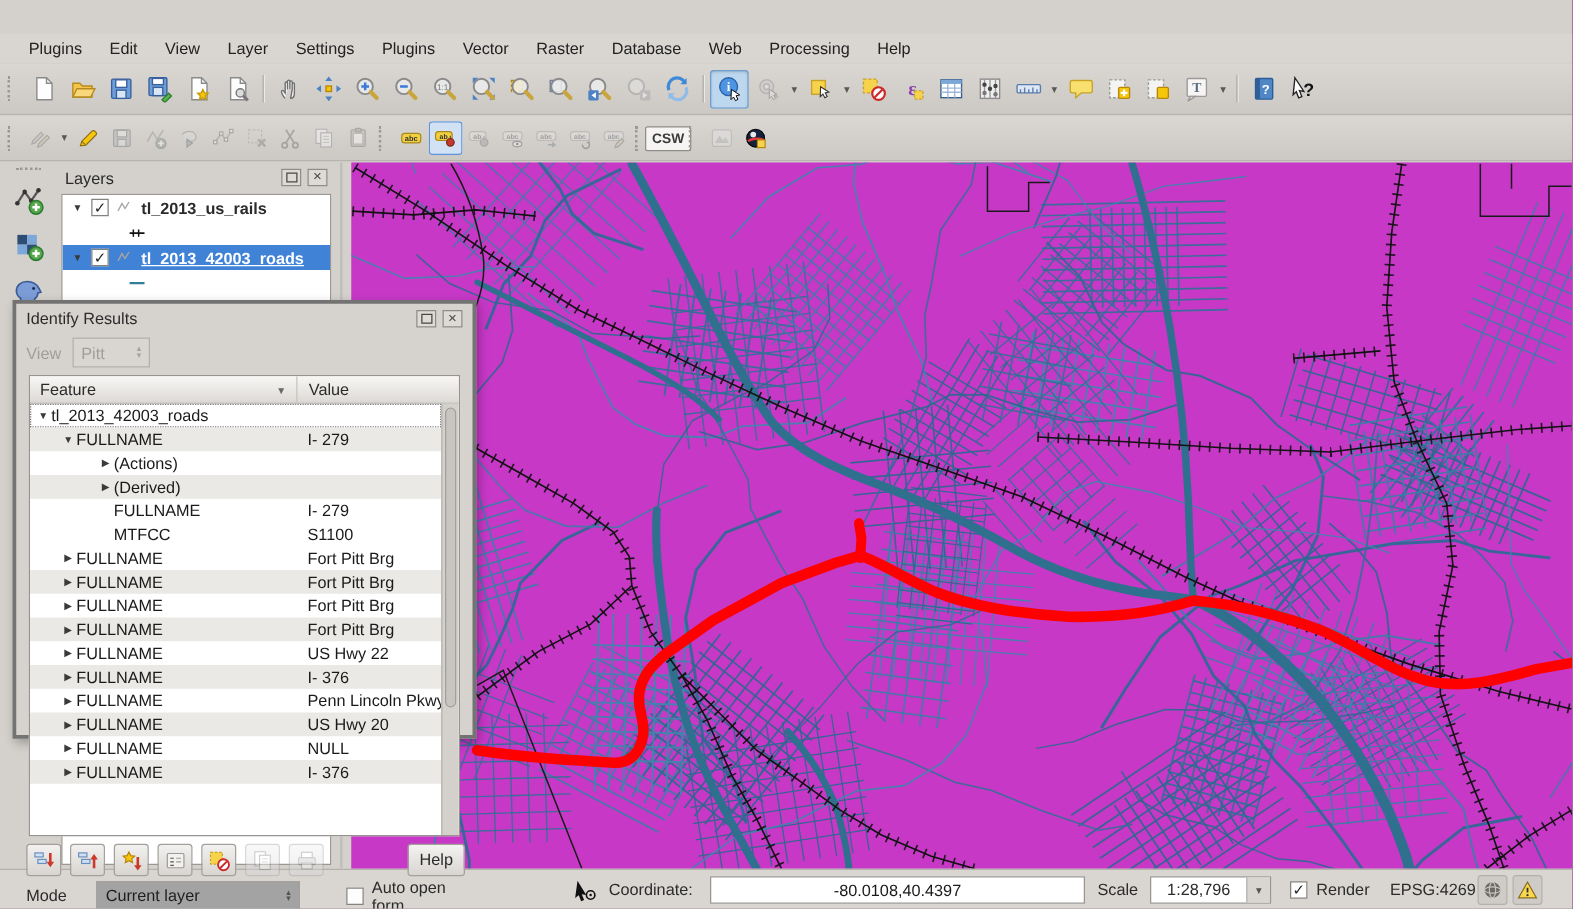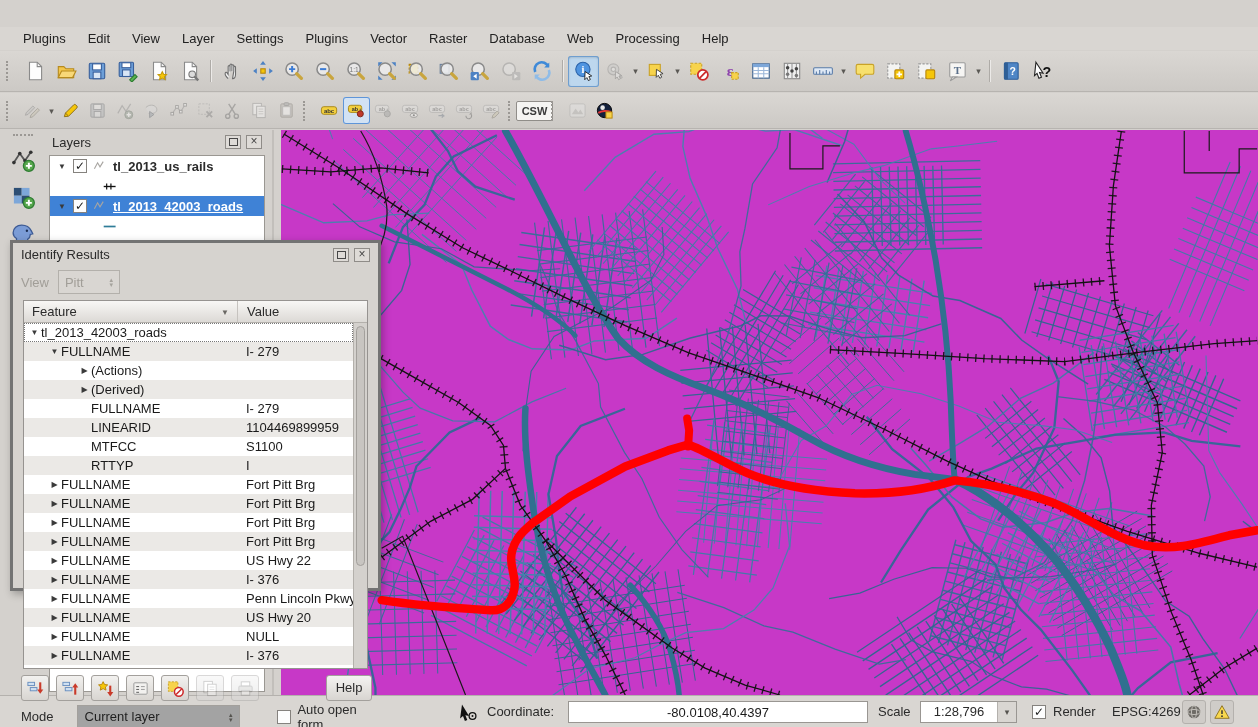--- a/index.html
+++ b/index.html
@@ -1270,34 +1270,24 @@
           <div class="id-row stripe">
             <span class="exp" style="margin-left:54px">▶</span>
             <span class="feat">(Derived)</span>
             <span class="val"></span>
           </div>
           <div class="id-row">
             <span class="exp" style="margin-left:54px"></span>
             <span class="feat">FULLNAME</span>
             <span class="val">I- 279</span>
           </div>
-          <div class="id-row stripe">
-            <span class="exp" style="margin-left:54px"></span>
-            <span class="feat">LINEARID</span>
-            <span class="val">1104469899959</span>
-          </div>
           <div class="id-row">
             <span class="exp" style="margin-left:54px"></span>
             <span class="feat">MTFCC</span>
             <span class="val">S1100</span>
-          </div>
-          <div class="id-row stripe">
-            <span class="exp" style="margin-left:54px"></span>
-            <span class="feat">RTTYP</span>
-            <span class="val">I</span>
           </div>
           <div class="id-row">
             <span class="exp" style="margin-left:24px">▶</span>
             <span class="feat">FULLNAME</span>
             <span class="val">Fort Pitt Brg</span>
           </div>
           <div class="id-row stripe">
             <span class="exp" style="margin-left:24px">▶</span>
             <span class="feat">FULLNAME</span>
             <span class="val">Fort Pitt Brg</span>

